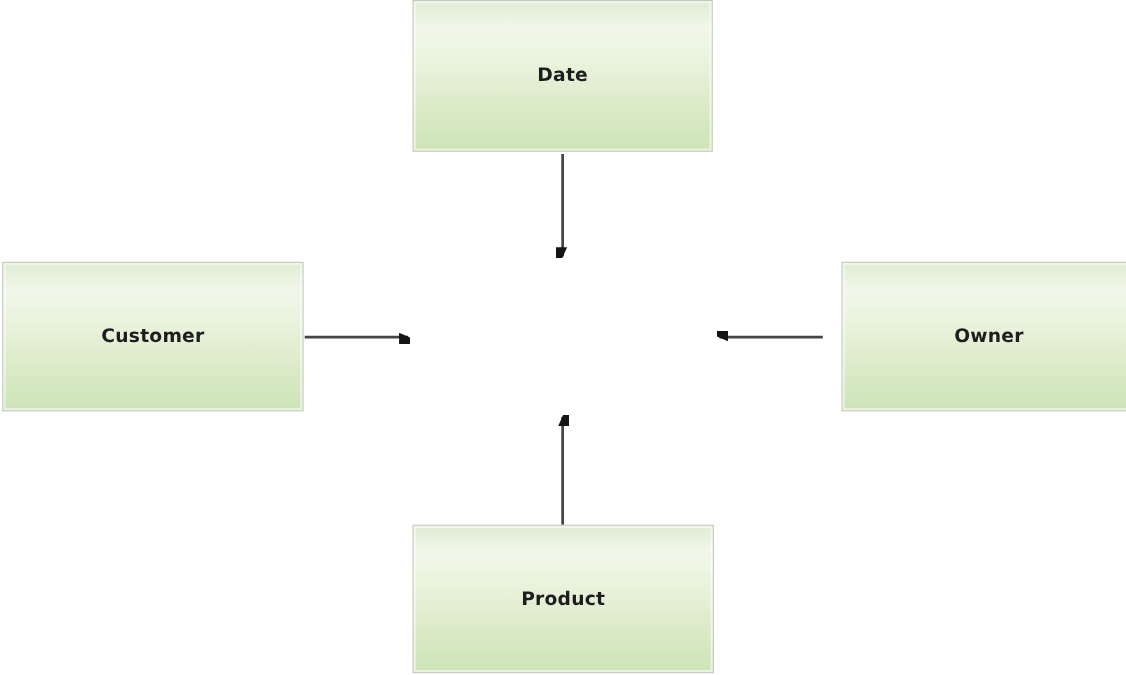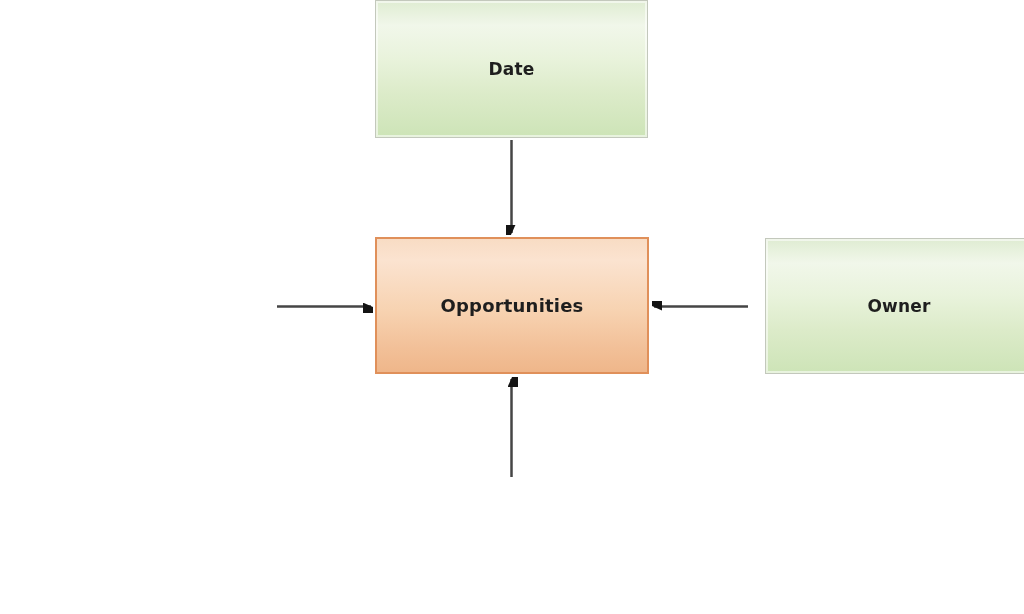--- a/index.html
+++ b/index.html
@@ -72,23 +72,26 @@
     <line x1="511.5" y1="140" x2="511.5" y2="233" stroke="#454545" stroke-width="2.5" marker-end="url(#ah)"></line>
     <line x1="277" y1="306.5" x2="371" y2="306.5" stroke="#454545" stroke-width="2.5" marker-end="url(#ah)"></line>
     <line x1="748" y1="306.5" x2="654" y2="306.5" stroke="#454545" stroke-width="2.5" marker-end="url(#ah)"></line>
     <line x1="511.5" y1="477" x2="511.5" y2="379" stroke="#454545" stroke-width="2.5" marker-end="url(#ah)"></line>
   </svg>
 
   <div class="node node-green" style="left:375px; top:0px; width:273px; height:138px;">
     <span class="node-label">Date</span>
   </div>
 
+  <div class="node node-green" style="left:2px; top:238px; width:274px; height:136px;">
+    <span class="node-label">Customer</span>
+  </div>
 
   <div class="node node-green" style="left:765px; top:238px; width:268px; height:136px;">
     <span class="node-label">Owner</span>
   </div>
 
+  <div class="node node-green" style="left:375px; top:477px; width:274px; height:135px;">
+    <span class="node-label">Product</span>
+  </div>
 
-  <div class="node node-orange" style="left:375px; top:237px; width:274px; height:137px;">
-    <span class="node-label">Opportunities</span>
-  </div>
 
 </div>
 
 </body></html>

